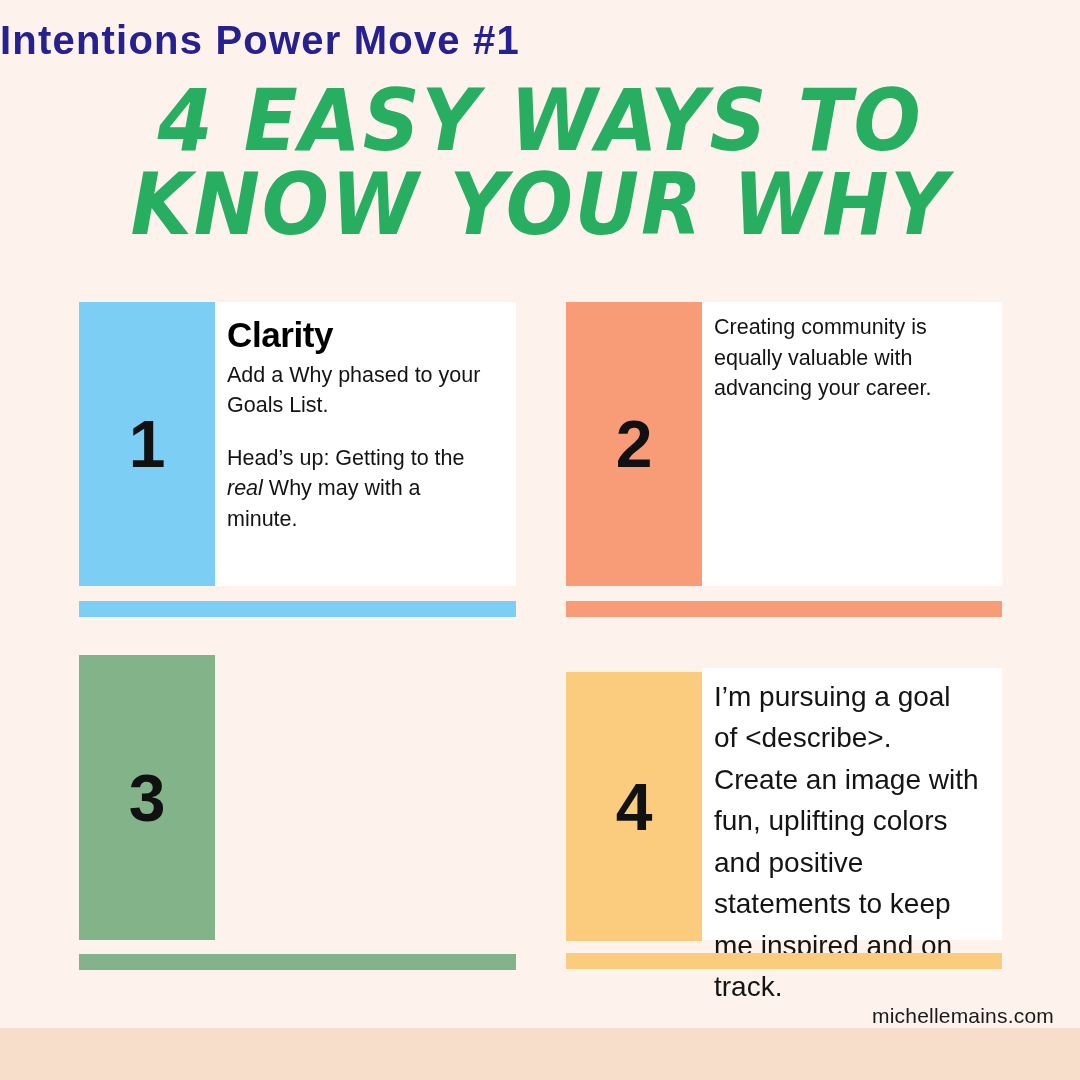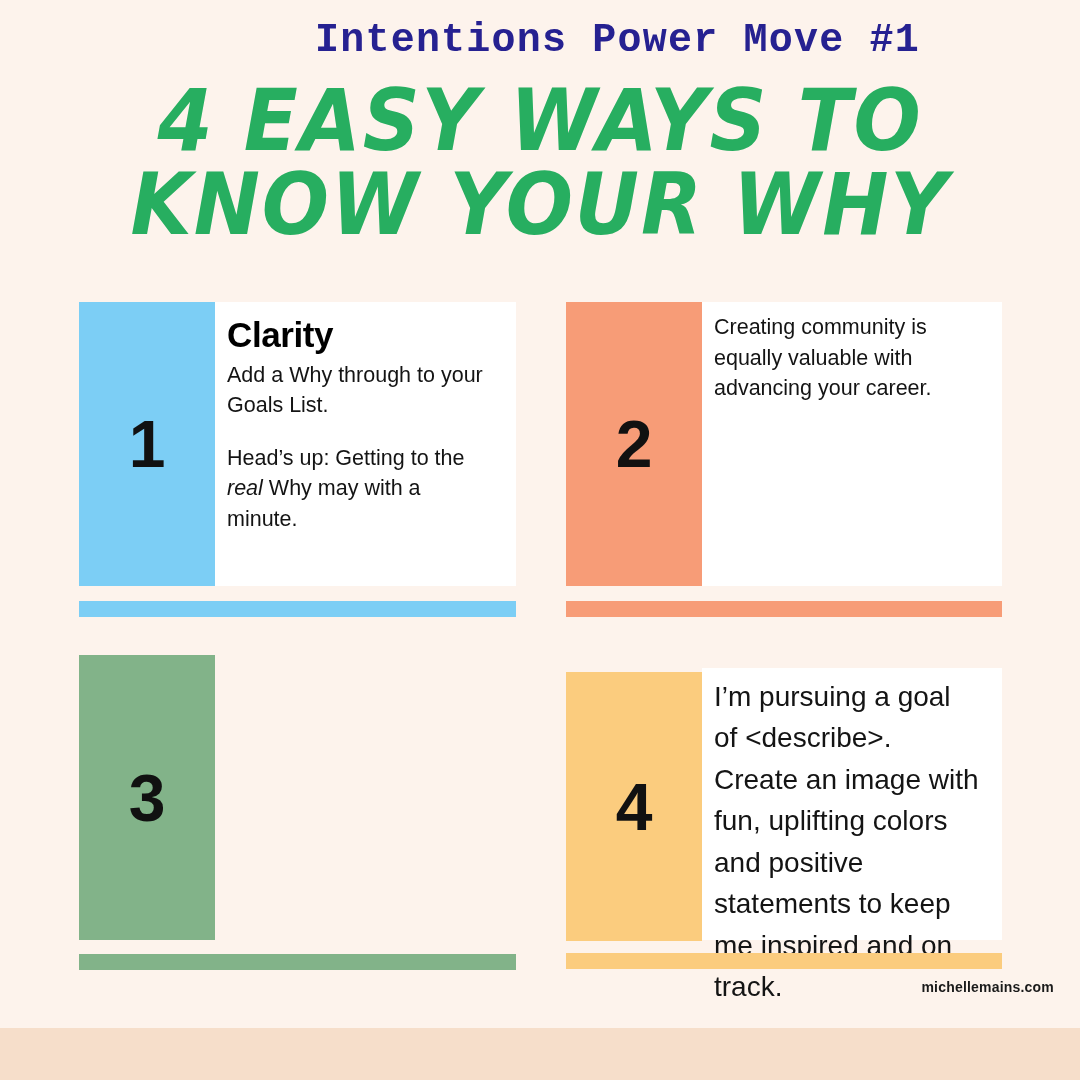--- a/index.html
+++ b/index.html
@@ -23,22 +23,22 @@
     background: #FDF3EC;
     box-sizing: border-box;
   }
 
   
   .eyebrow {
     position: absolute;
     left: 0;
     top: 18px;
     width: 920px;
-    text-align: right;
-    font-family: Liberation Mono, monospace;
+    text-align: left;
+    font-family: Liberation Sans, sans-serif;
     font-weight: bold;
     font-size: 40px;
     letter-spacing: 1.2px;
     color: #262191;
     white-space: nowrap;
   }
 
   .headline {
     position: absolute;
     left: 0;
@@ -152,24 +152,24 @@
   
   #card-4 .card-block { margin-top: 4px; margin-bottom: -1px; }
 
   
   #card-4 { top: 366px; }
 
   
   .site-url {
     position: absolute;
     right: 26px;
-    top: 979px;
-    font-family: "Liberation Sans", sans-serif;
-    font-weight: bold;
-    font-size: 14px;
+    top: 1004px;
+    font-family: "Liberation Sans", sans-serif;
+    font-weight: normal;
+    font-size: 21px;
     letter-spacing: 0.2px;
     color: #1A1A1A;
     white-space: nowrap;
   }
 
   .footer-band {
     position: absolute;
     left: 0;
     top: 1028px;
     width: 1080px;
@@ -191,21 +191,21 @@
 
   <div class="grid">
 
     <div class="card" id="card-1">
       <div class="card-block">
         <span>1</span>
       </div>
       <div class="card-body">
         <h2 class="card-title">Clarity</h2>
         <p class="card-text">
-          <span>Add a Why through to your Goals List.</span>
+          <span>Add a Why phased to your Goals List.</span>
         </p>
         <p class="card-text">
           <span>Head’s up: Getting to the </span><em>real</em><span> Why may with a minute.</span>
         </p>
       </div>
     </div>
 
     <div class="card" id="card-2">
       <div class="card-block">
         <span>2</span>

